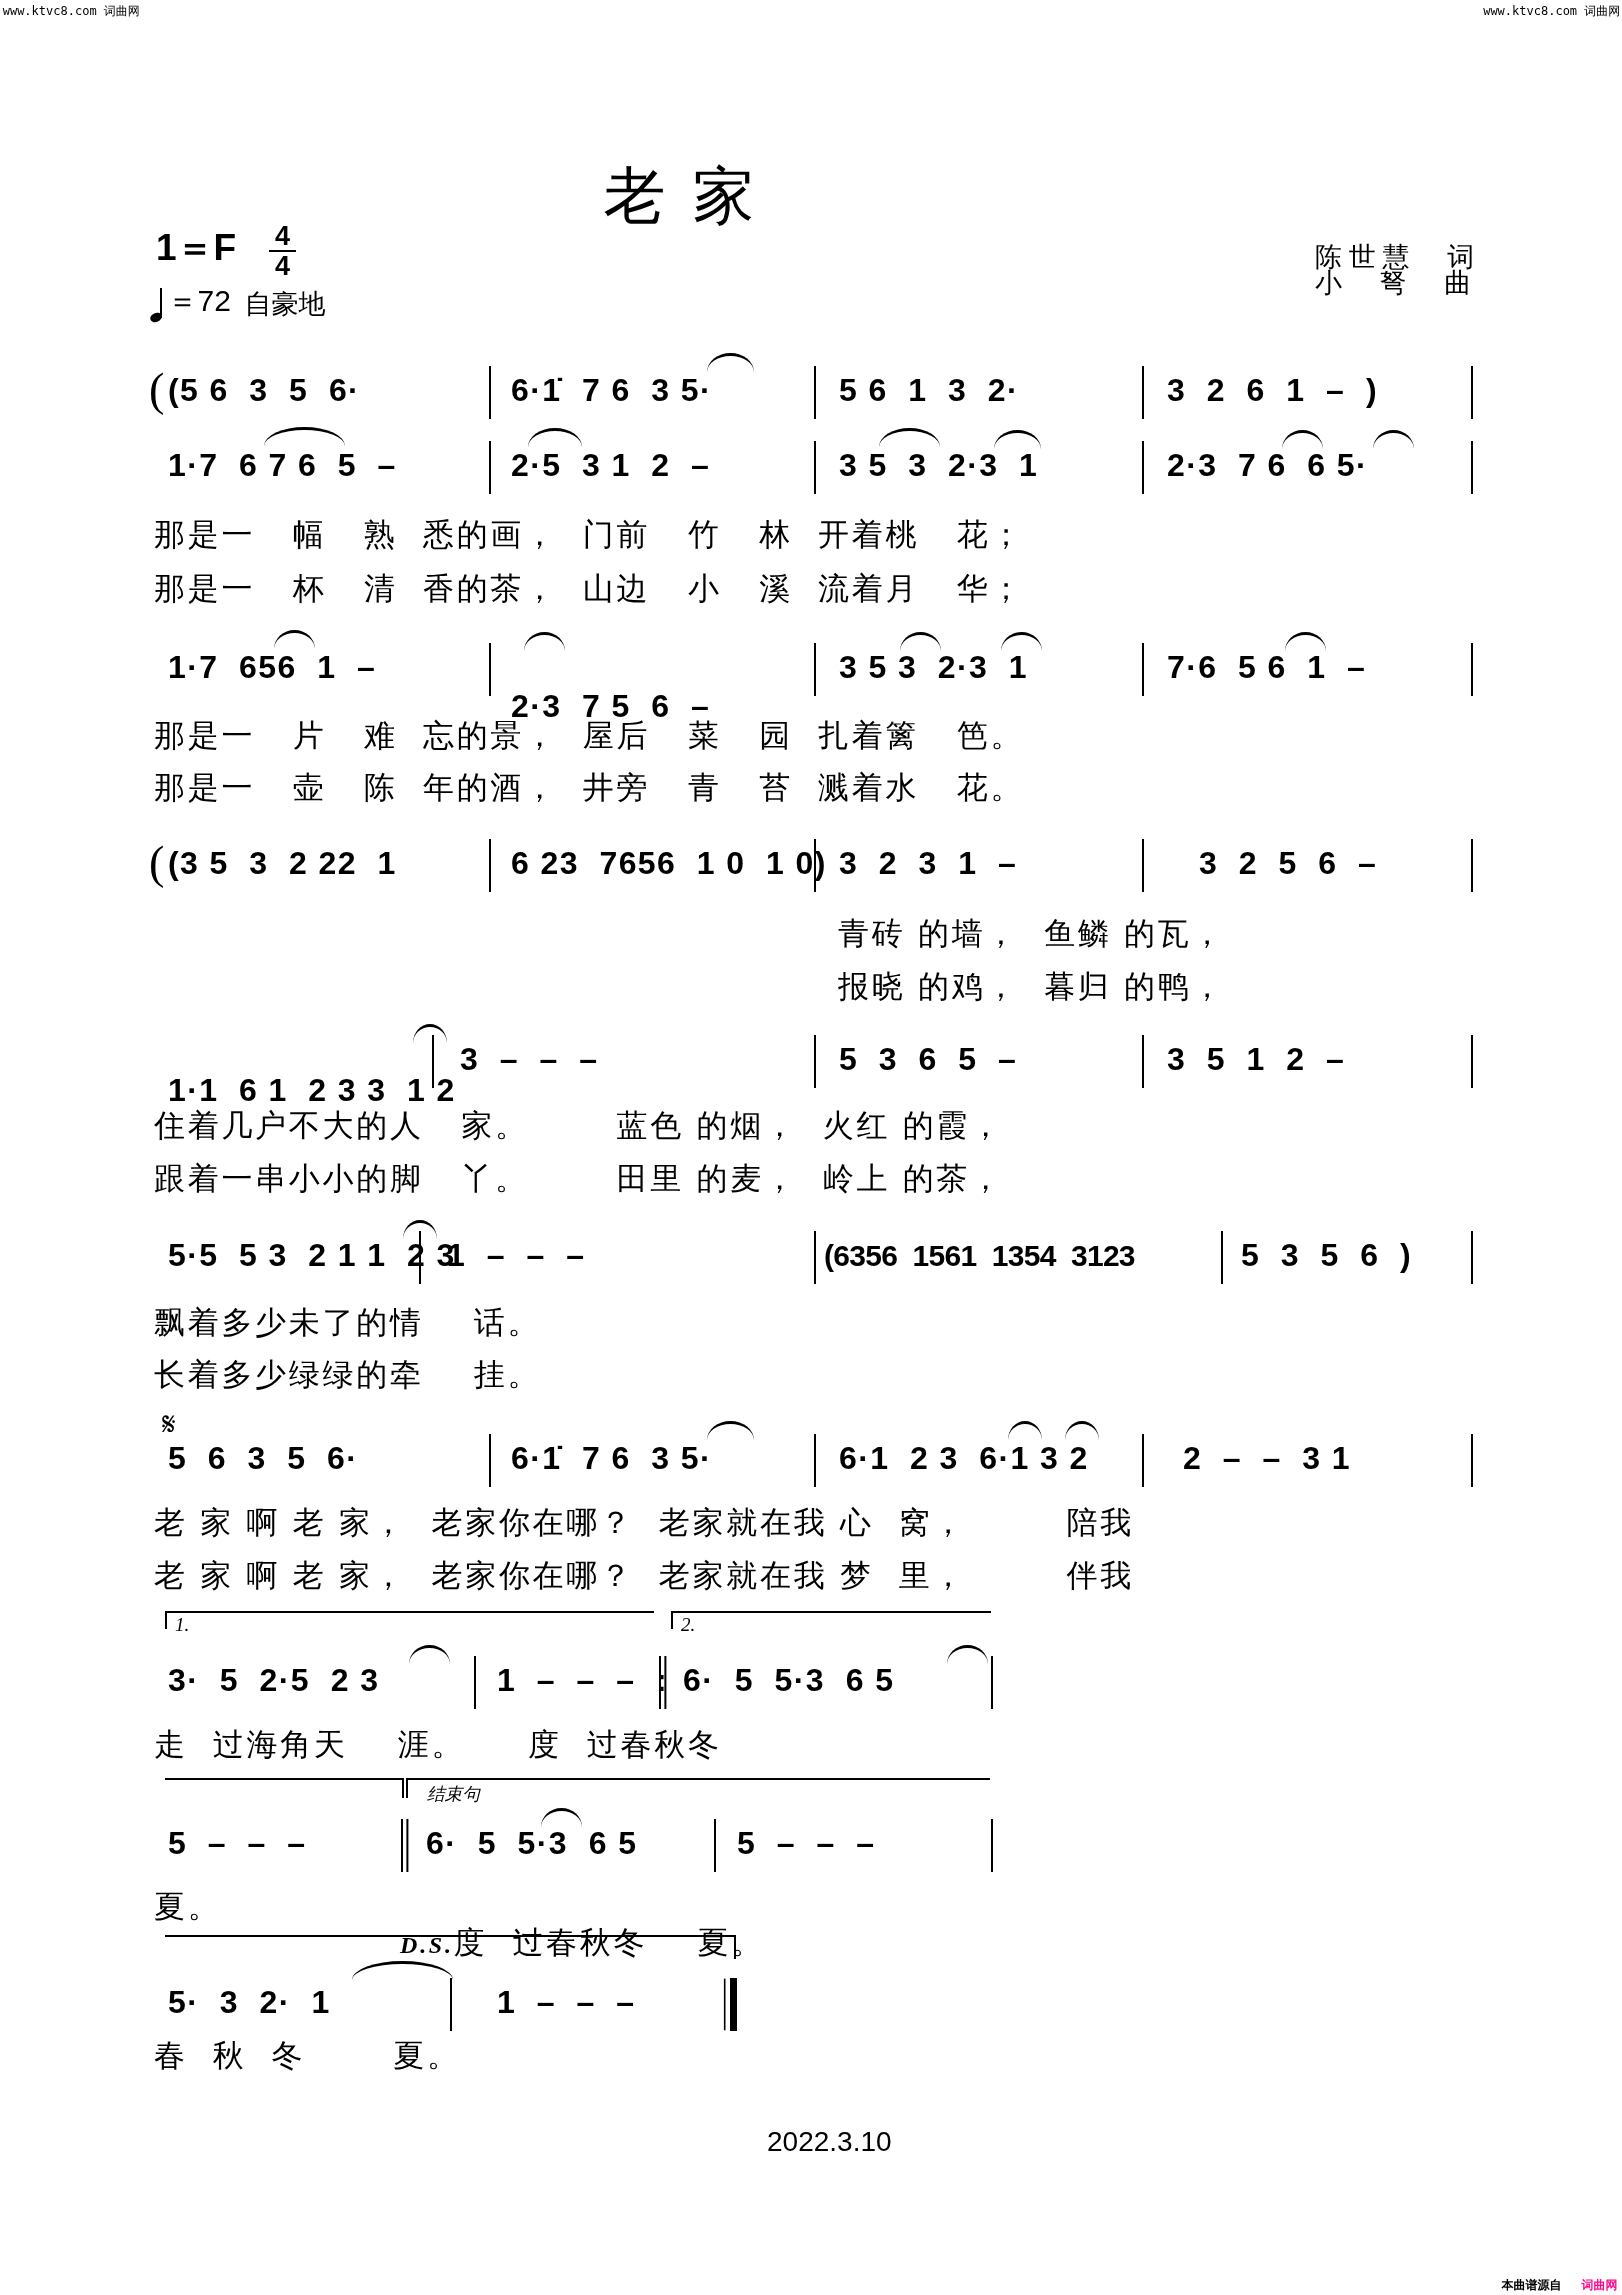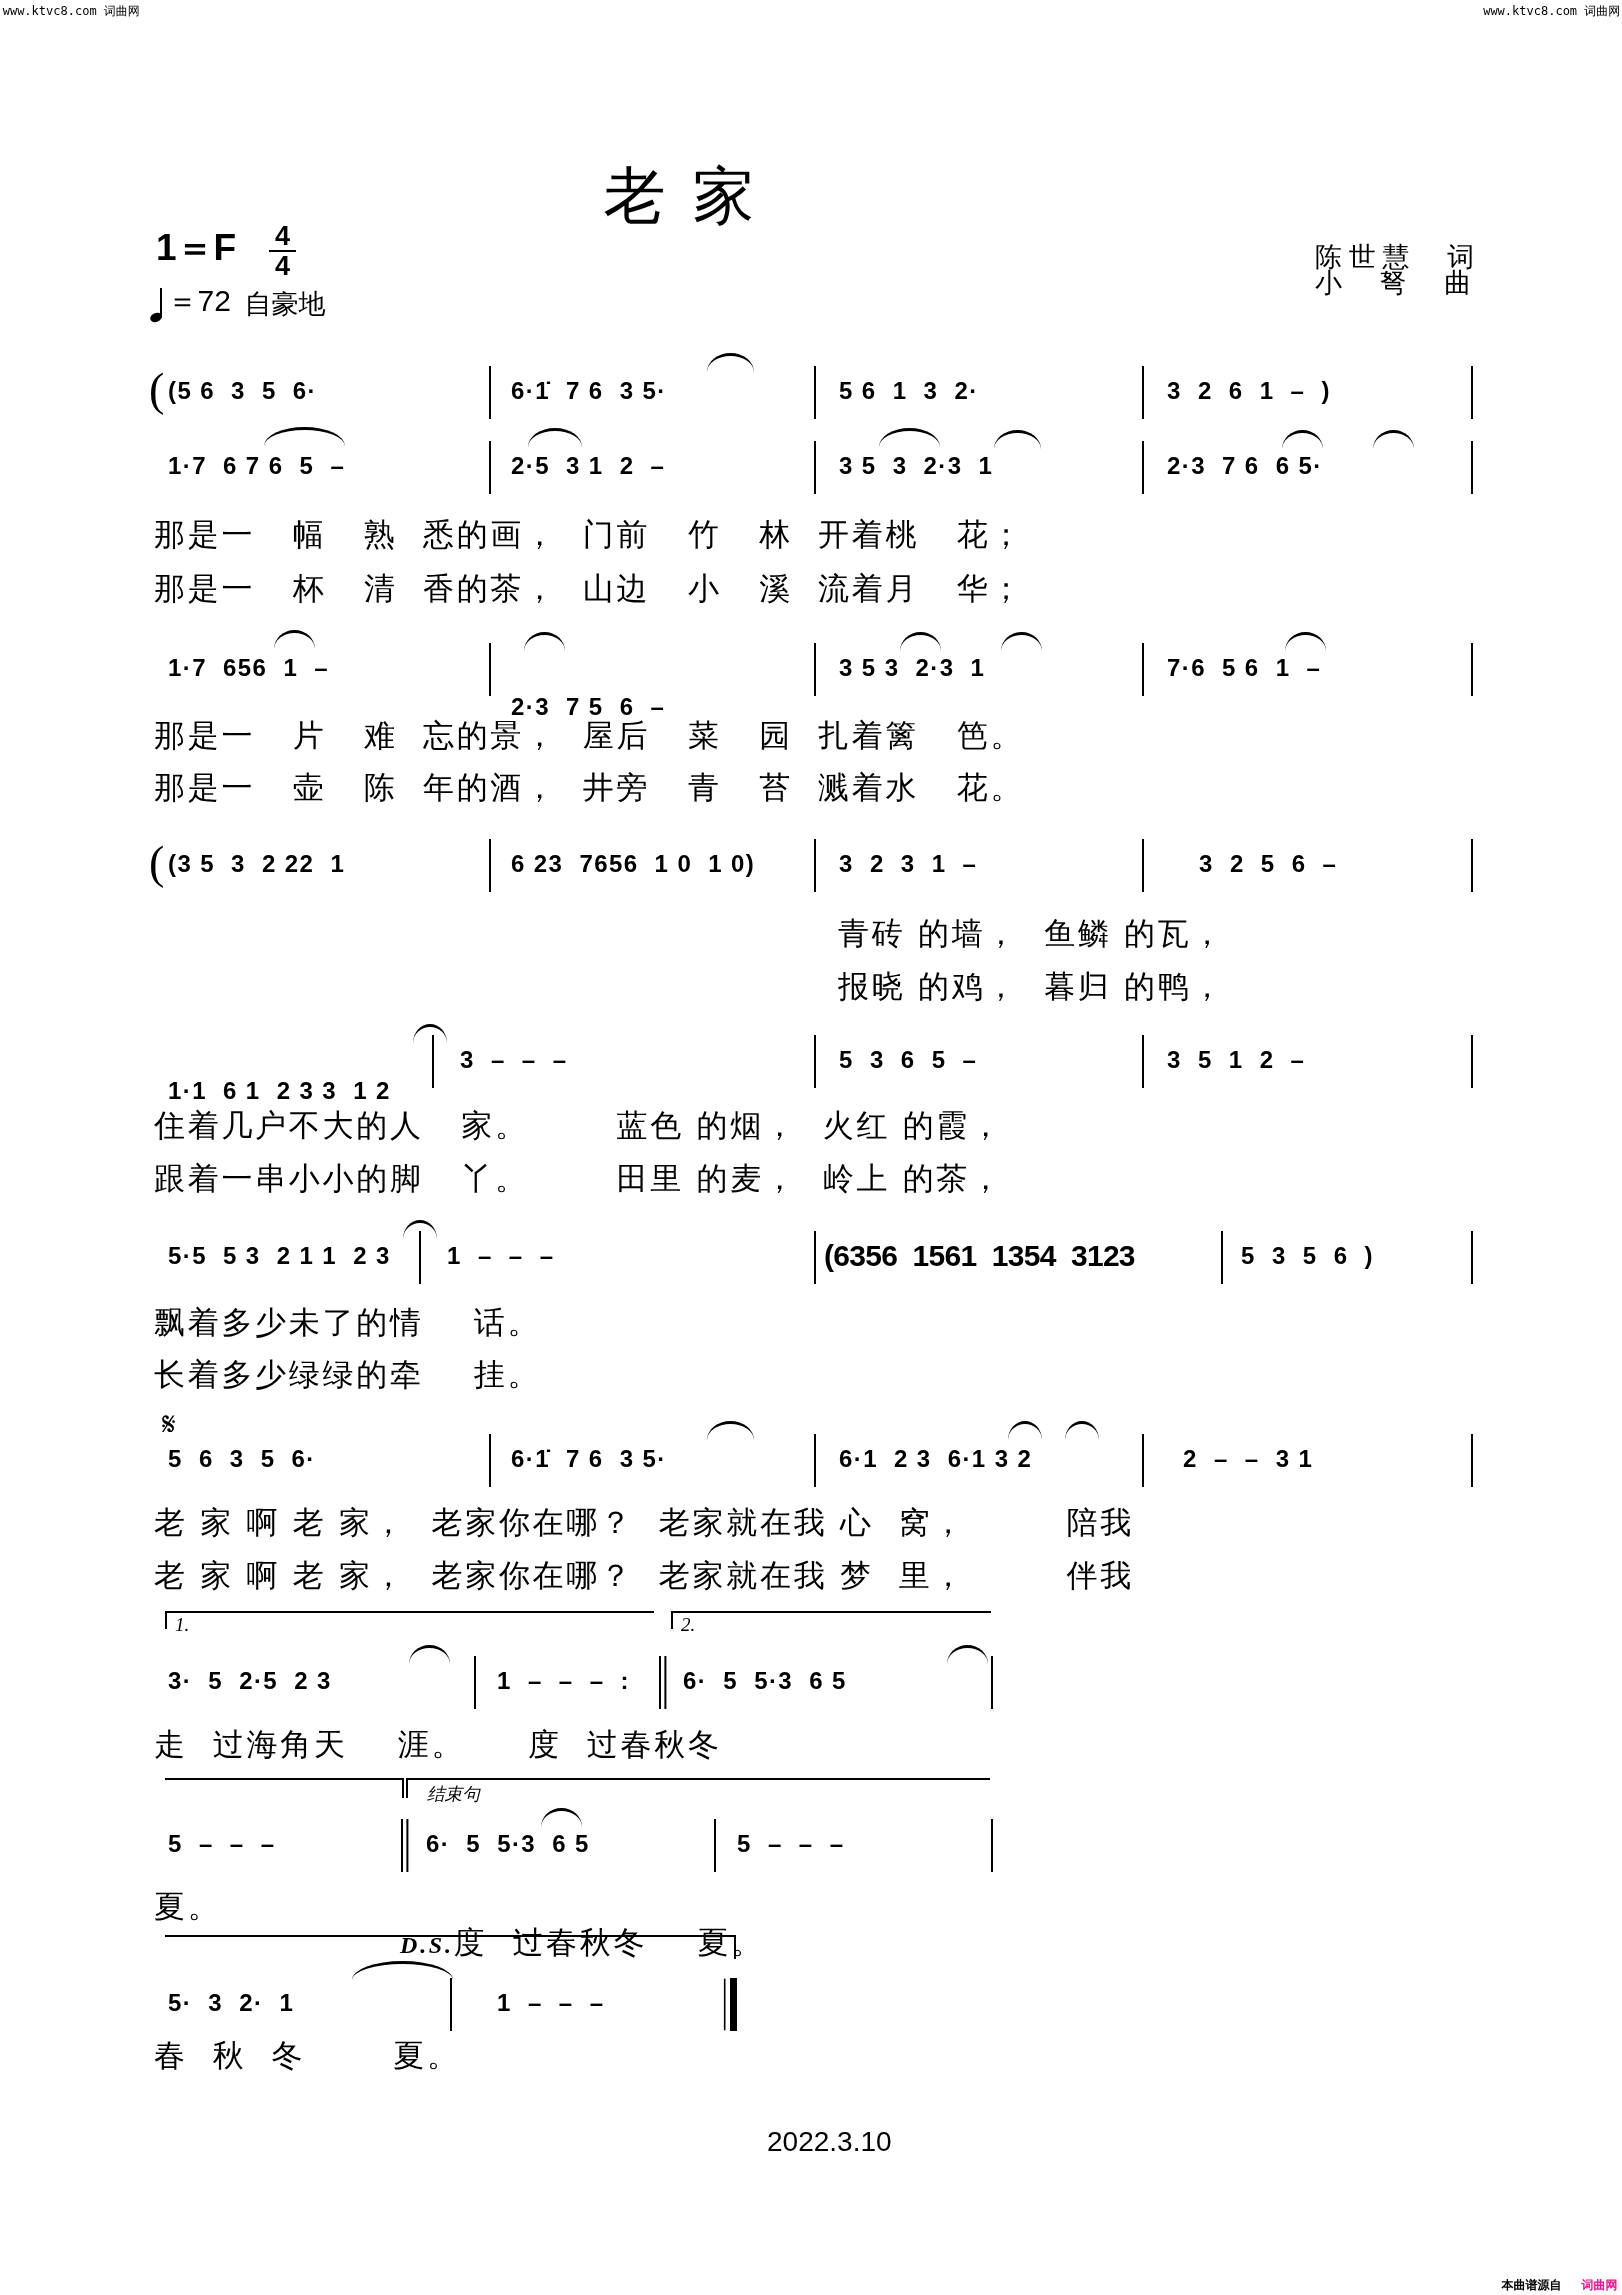--- a/index.html
+++ b/index.html
@@ -19,21 +19,21 @@
   .tempo .note .head { position:absolute; left:0; bottom:0; width:12px; height:8.8px; background:#000; border-radius:50%; transform:rotate(-25deg); }
   .tempo .mood { font-size:27px; margin-left:9.5px; }
   .credit { left:1315px; font-family:"DejaVu Serif","Liberation Serif",serif; font-size:27px; letter-spacing:6.8px; white-space:pre; }
 
   
   .row { position:absolute; left:149px; width:1325px; height:101px; }
   .barline { position:absolute; top:13.5px; width:2px; height:53px; background:#000; }
   .barline.dbl { width:2px; box-shadow:5.4px 0 0 0 #000; }
   .barline.final { width:2.7px; box-shadow:-6.8px 0 0 -0.7px #000; }
   .barline.final::after { content:""; position:absolute; left:2.7px; top:0; width:4px; height:100%; background:#000; }
-  .notes { position:absolute; top:17.6px; font-family:"Liberation Sans",sans-serif; font-weight:bold; font-size:24px;
+  .notes { position:absolute; top:17.6px; font-family:"Liberation Sans",sans-serif; font-weight:bold; font-size:32px;
            white-space:pre; letter-spacing:1.4px; line-height:41px; }
   .paren { position:absolute; top:15px; font-family:"Liberation Serif",serif; font-size:46px; line-height:46px; }
   .lyric { position:absolute; font-family:"DejaVu Serif","Liberation Serif",serif; font-size:31px; white-space:pre; letter-spacing:2.7px; }
   .segno { position:absolute; left:162px; top:1405px; font-family:"DejaVu Serif",serif; font-size:32px; }
   .volta { position:absolute; height:16px; border-top:2px solid #000; border-left:2px solid #000; }
   .volta span { position:absolute; left:8px; top:1.4px; font-family:"Liberation Serif",serif; font-style:italic; font-size:19px; }
   .bracket-line { position:absolute; height:2px; background:#000; }
   .bracket-v { position:absolute; width:2px; background:#000; }
   .end-label { position:absolute; font-family:"DejaVu Sans","Liberation Sans",sans-serif; font-style:italic; font-size:17.6px; }
   .ds { font-family:"Liberation Serif",serif; font-style:italic; font-weight:bold; font-size:24px; }

